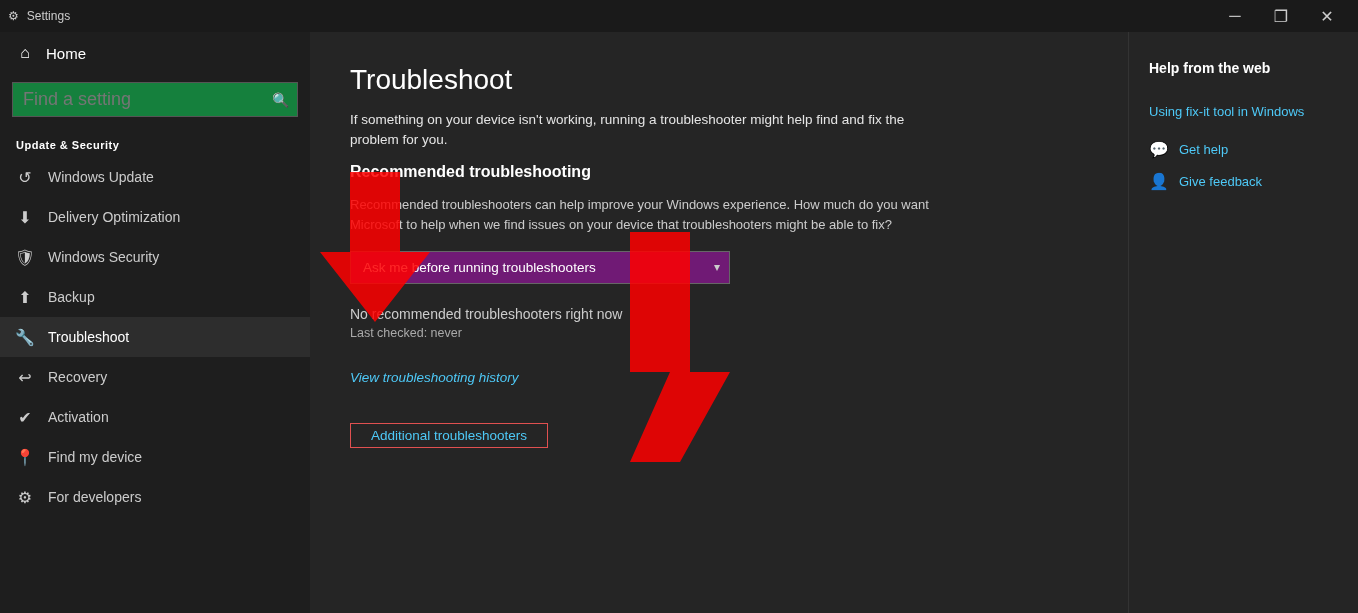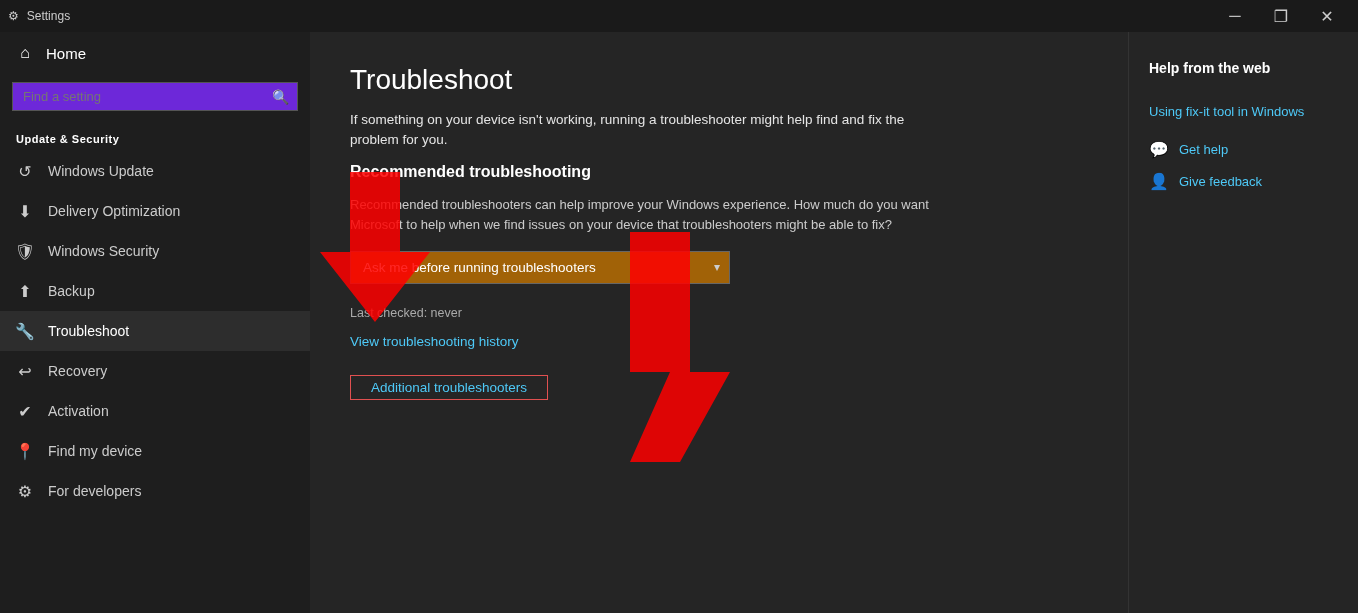--- a/index.html
+++ b/index.html
@@ -69,25 +69,25 @@
       padding: 12px 16px;
       cursor: pointer;
       font-size: 15px;
     }
     .search-box {
       margin: 8px 12px;
       position: relative;
     }
     .search-box input {
       width: 100%;
-      background: #6d28d9;
+      background: #15803d;
       border: 1px solid #555;
       color: #ccc;
       padding: 6px 32px 6px 10px;
-      font-size: 13px;
+      font-size: 18px;
       outline: none;
     }
     .search-icon {
       position: absolute;
       right: 8px;
       top: 50%;
       transform: translateY(-50%);
       color: #aaa;
       font-size: 14px;
     }
@@ -150,21 +150,21 @@
       font-size: 13px;
       color: #cccccc;
       line-height: 1.55;
       max-width: 580px;
       margin-bottom: 16px;
     }
     .dropdown-row {
       margin-bottom: 22px;
     }
     .dropdown-select {
-      background: #a16207;
+      background: #701a75;
       border: 1px solid #666;
       color: #ffffff;
       padding: 8px 36px 8px 12px;
       font-size: 13.5px;
       cursor: pointer;
       appearance: none;
       -webkit-appearance: none;
       position: relative;
       min-width: 280px;
     }
@@ -182,29 +182,30 @@
       font-size: 12px;
     }
     .no-troubleshooters {
       font-size: 14px;
       color: #cccccc;
       margin-bottom: 4px;
     }
     .last-checked {
       font-size: 12.5px;
       color: #aaaaaa;
-      margin-bottom: 12px;
+      margin-bottom: 28px;
     }
     .link-text {
       color: #4ec9f7;
       font-size: 13.5px;
       cursor: pointer;
       text-decoration: none;
       display: inline-block;
-      margin-bottom: 26px;
+      margin-bottom: 38px;
+      font-style: italic;
     }
     .additional-btn {
       border: 1px solid #e05050;
       background: transparent;
       color: #4ec9f7;
       padding: 4px 20px;
       font-size: 13.5px;
       cursor: pointer;
     }
     
@@ -335,20 +336,21 @@
         <select class="dropdown-select">
           <option>Ask me before running troubleshooters</option>
           <option>Run troubleshooters automatically, then notify me</option>
           <option>Run troubleshooters automatically, without notifying me</option>
           <option>Don't run any troubleshooters</option>
         </select>
         <span class="dropdown-arrow">▾</span>
       </div>
     </div>
 
+    <p class="no-troubleshooters">No recommended troubleshooters right now</p>
     <p class="last-checked">Last checked: never</p>
 
     <a class="link-text">View troubleshooting history</a>
 
     <br>
     <button class="additional-btn">Additional troubleshooters</button>
 
     
     <svg class="arrow-overlay" width="600" height="613" style="position:absolute;top:0;left:-10px;pointer-events:none;">
 

